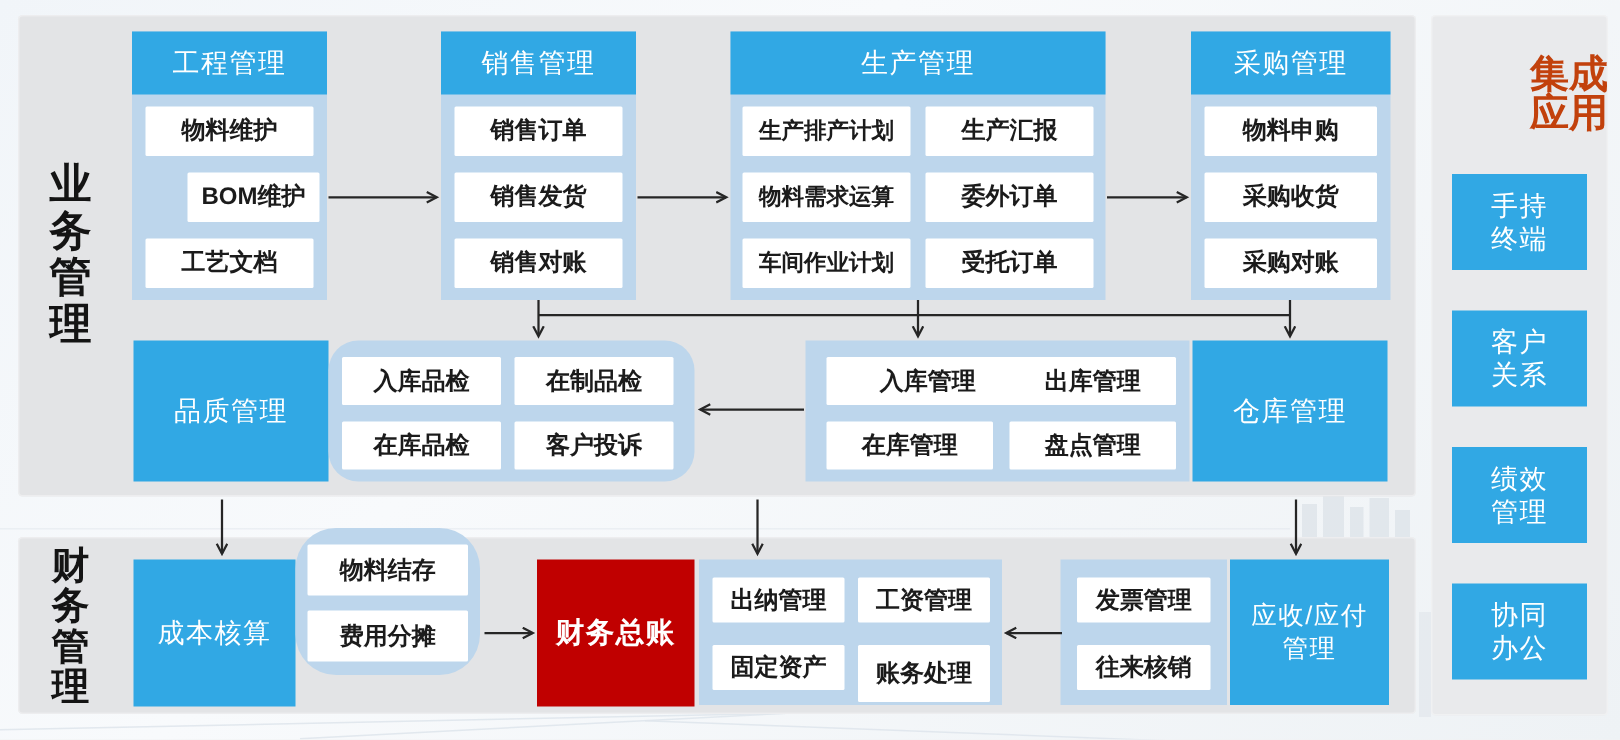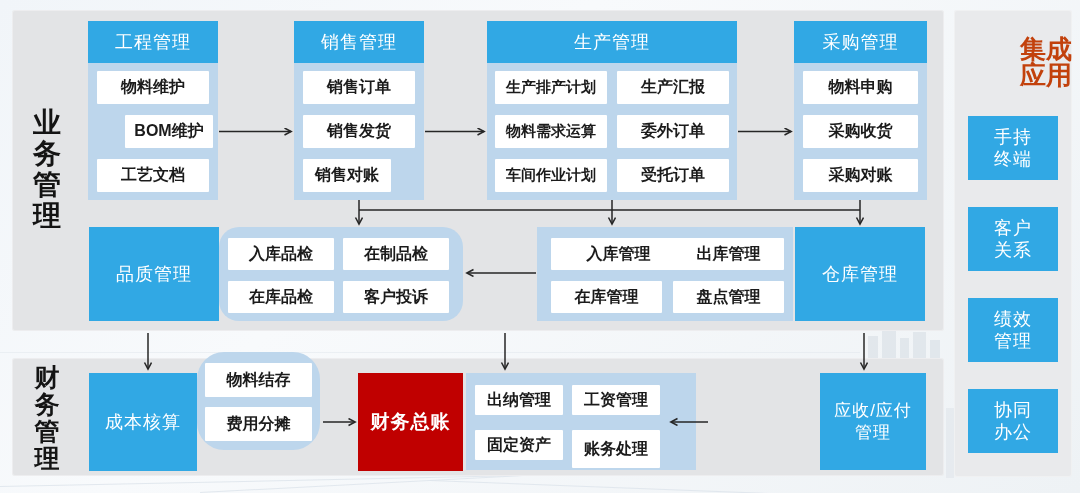--- a/index.html
+++ b/index.html
@@ -59,21 +59,21 @@
     <div class="chead">工程管理</div>
     <div class="wbox" style="left:9px;top:50px;width:112px;height:33px;">物料维护</div>
     <div class="wbox" style="left:9px;top:94px;width:88px;height:33px;margin-left:28px;">BOM维护</div>
     <div class="wbox" style="left:9px;top:138px;width:112px;height:33px;">工艺文档</div>
   </div>
 
   <div class="cpanel" style="left:294px;top:21px;width:130px;height:179px;">
     <div class="chead">销售管理</div>
     <div class="wbox" style="left:9px;top:50px;width:112px;height:33px;">销售订单</div>
     <div class="wbox" style="left:9px;top:94px;width:112px;height:33px;">销售发货</div>
-    <div class="wbox" style="left:9px;top:138px;width:88px;height:33px;">销售对账</div>
+    <div class="wbox" style="left:9px;top:138px;width:112px;height:33px;">销售对账</div>
   </div>
 
   <div class="cpanel" style="left:487px;top:21px;width:250px;height:179px;">
     <div class="chead">生产管理</div>
     <div class="wbox" style="left:8px;top:50px;width:112px;height:33px;font-size:15px;">生产排产计划</div>
     <div class="wbox" style="left:130px;top:50px;width:112px;height:33px;">生产汇报</div>
     <div class="wbox" style="left:8px;top:94px;width:112px;height:33px;font-size:15px;">物料需求运算</div>
     <div class="wbox" style="left:130px;top:94px;width:112px;height:33px;">委外订单</div>
     <div class="wbox" style="left:8px;top:138px;width:112px;height:33px;font-size:15px;">车间作业计划</div>
     <div class="wbox" style="left:130px;top:138px;width:112px;height:33px;text-align:center;">受托订单</div>
@@ -100,25 +100,29 @@
     <div class="wbox" style="left:136px;top:54px;width:111px;height:32px;">盘点管理</div>
   </div>
   <div class="bluebox" style="left:795px;top:227px;width:130px;height:94px;">仓库管理</div>
 
   <div class="bluebox" style="left:89px;top:373px;width:108px;height:98px;">成本核算</div>
   <div class="cpanel" style="left:197px;top:352px;width:123px;height:98px;border-radius:27px;">
     <div class="wbox" style="left:8px;top:11px;width:107px;height:34px;">物料结存</div>
     <div class="wbox" style="left:8px;top:55px;width:107px;height:34px;">费用分摊</div>
   </div>
   <div class="redbox" style="left:358px;top:373px;width:105px;height:98px;">财务总账</div>
-  <div class="cpanel" style="left:466px;top:373px;width:202px;height:97px;padding-left:28px;">
+  <div class="cpanel" style="left:466px;top:373px;width:202px;height:97px;">
     <div class="wbox" style="left:9px;top:12px;width:88px;height:30px;">出纳管理</div>
     <div class="wbox" style="left:106px;top:12px;width:88px;height:30px;">工资管理</div>
     <div class="wbox" style="left:9px;top:57px;width:88px;height:30px;">固定资产</div>
     <div class="wbox" style="left:106px;top:57px;width:88px;height:38px;">账务处理</div>
+  </div>
+  <div class="cpanel" style="left:707px;top:373px;width:111px;height:97px;">
+    <div class="wbox" style="left:11px;top:12px;width:89px;height:30px;">发票管理</div>
+    <div class="wbox" style="left:11px;top:57px;width:89px;height:30px;">往来核销</div>
   </div>
   <div class="bluebox ml" style="left:820px;top:373px;width:106px;height:97px;font-size:17px;">应收/应付
 管理</div>
 
   <div class="int-title" style="left:954px;top:36px;width:118px;">集成
 应用</div>
   <div class="bluebox ml" style="left:968px;top:116px;width:90px;height:64px;font-size:18px;">手持
 终端</div>
   <div class="bluebox ml" style="left:968px;top:207px;width:90px;height:64px;font-size:18px;">客户
 关系</div>

